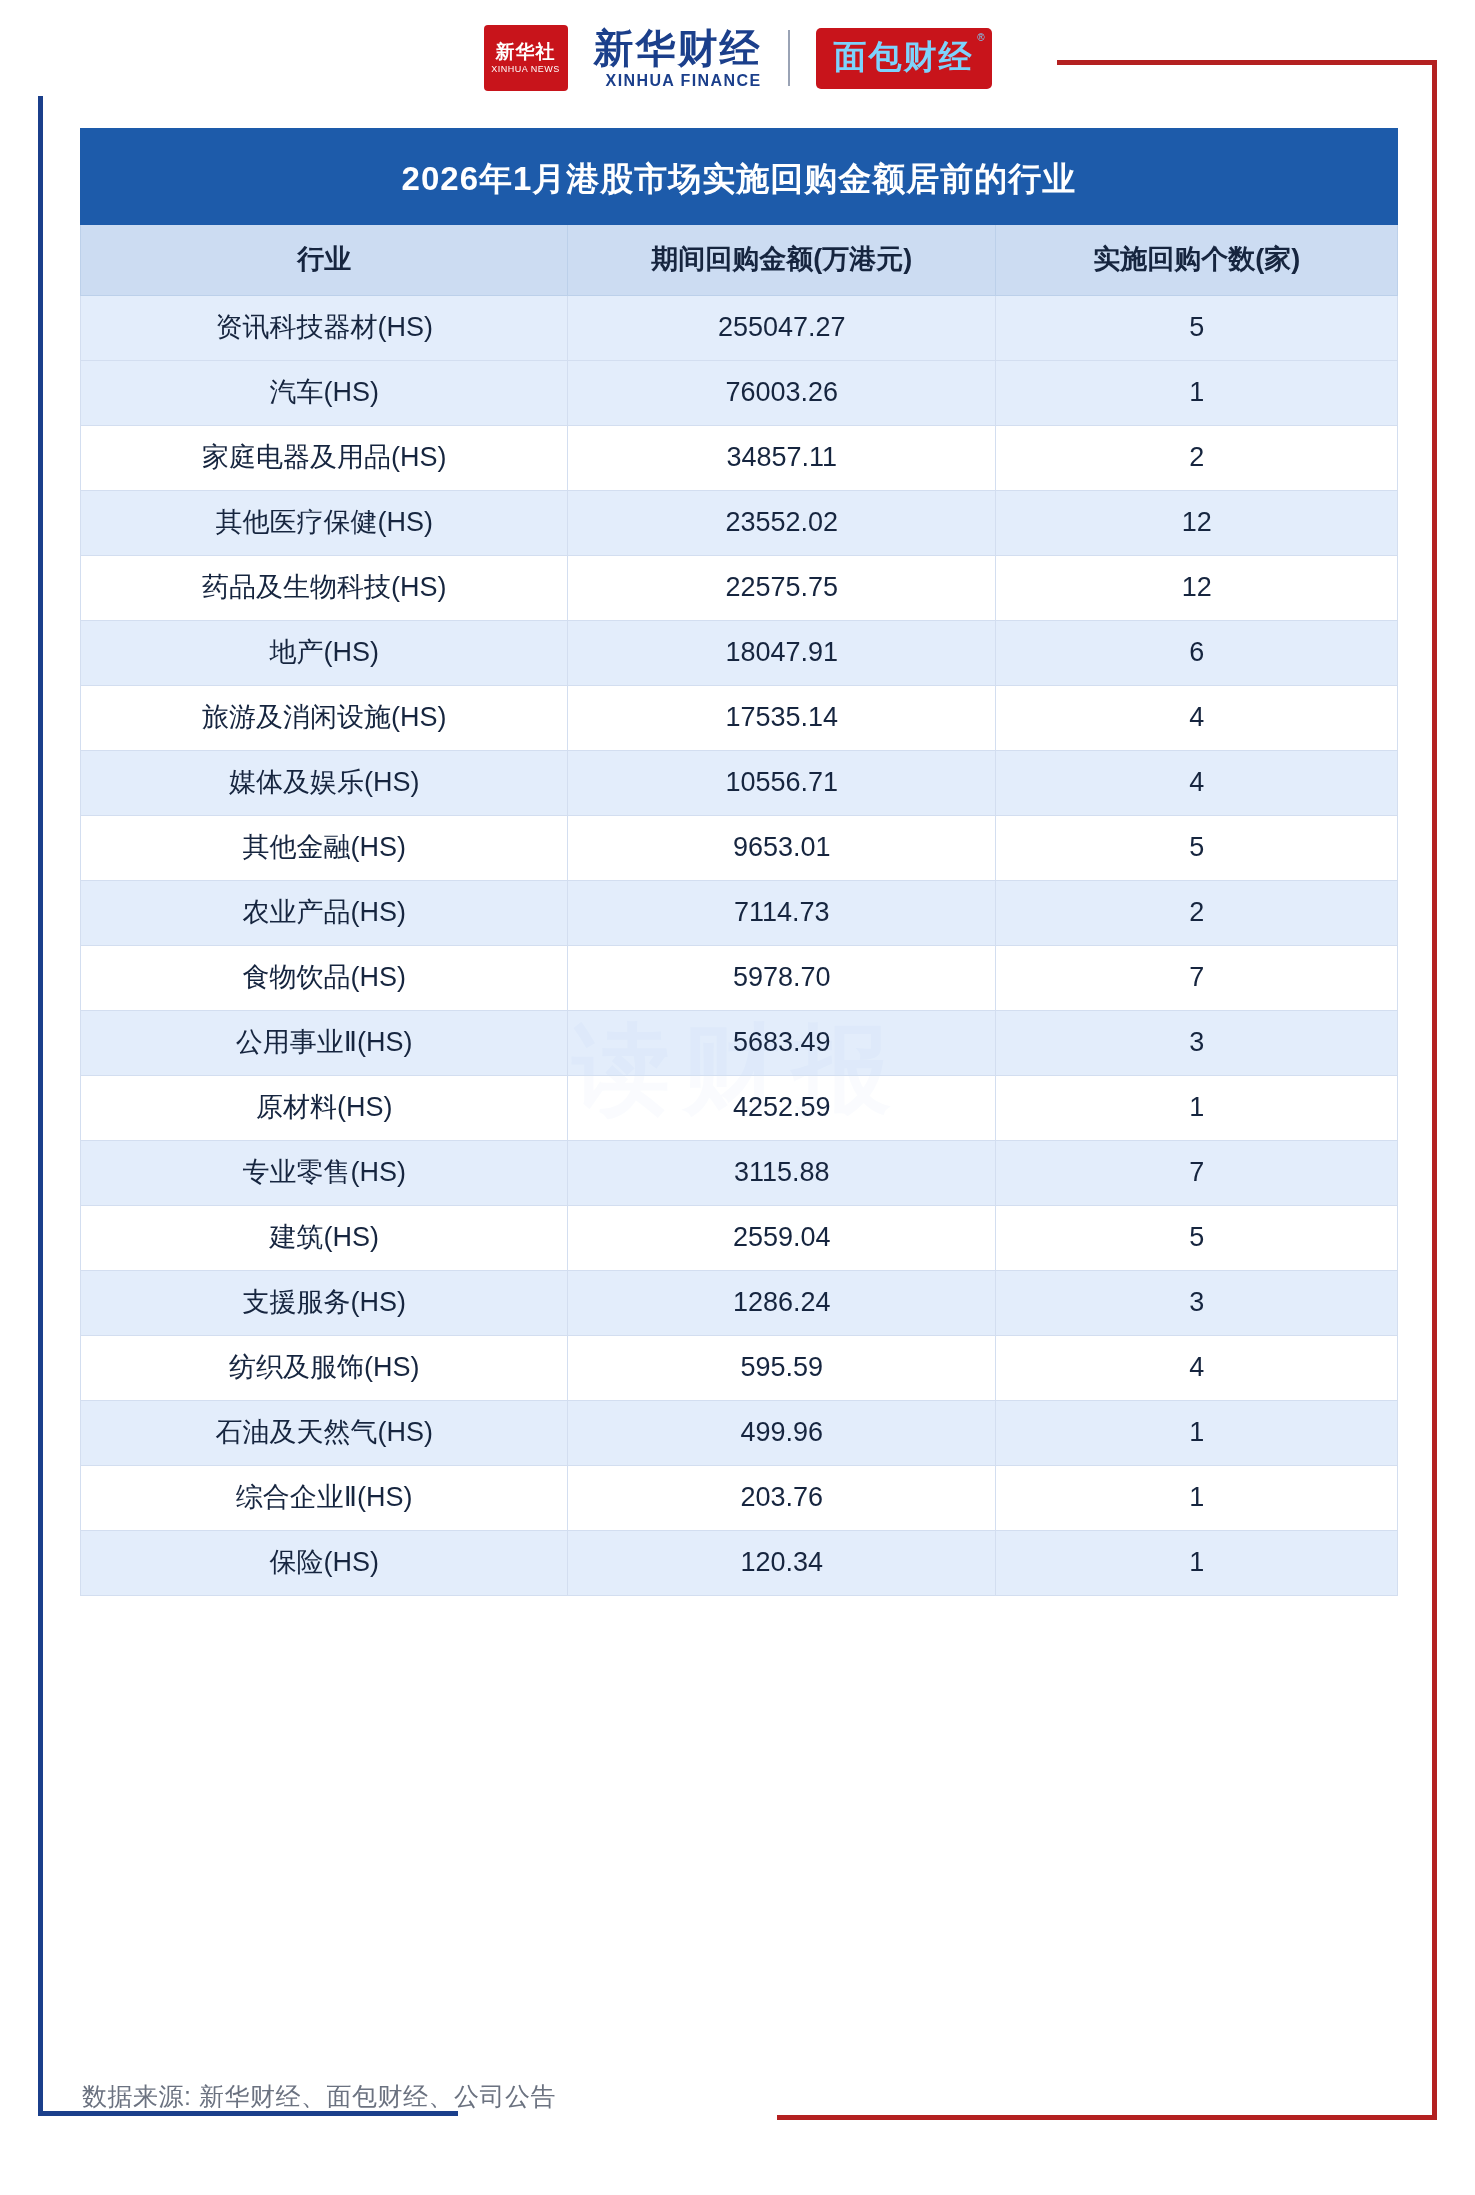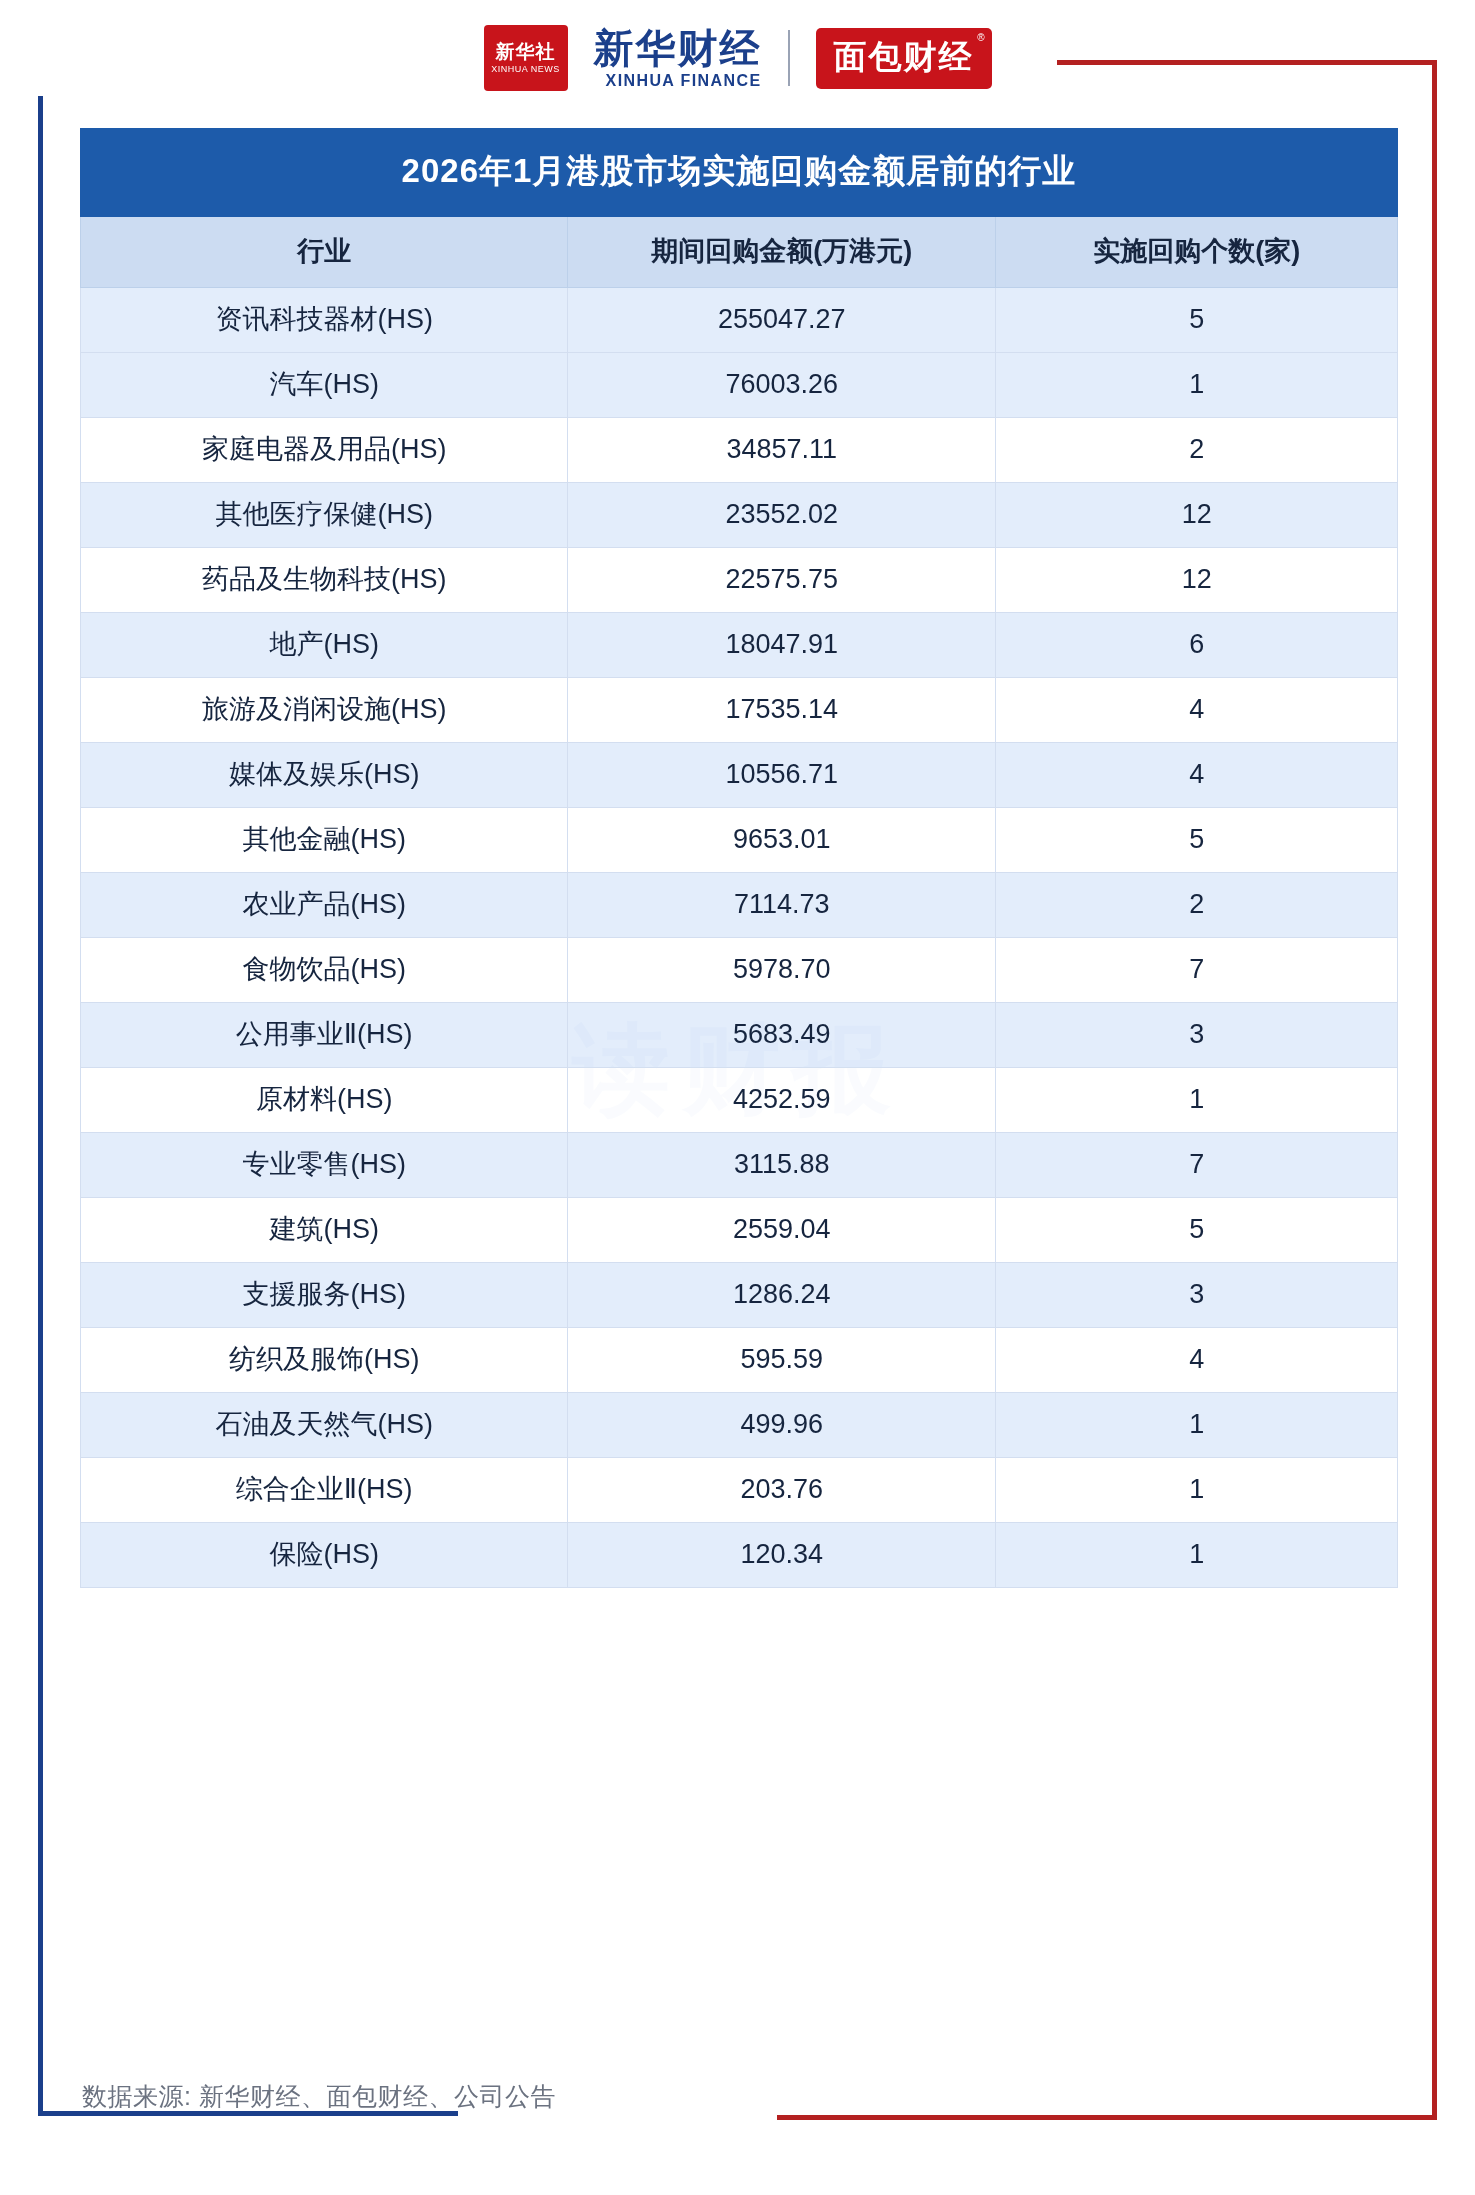--- a/index.html
+++ b/index.html
@@ -117,21 +117,21 @@
     letter-spacing: 1.4px;
     margin-top: 2px;
   }
   .logo-divider {
     width: 2px;
     height: 56px;
     background: #9aa3b5;
   }
   .logo-mianbao {
     background: #c8141b;
-    color: #ffffff;
+    color: #7dd3fc;
     font-size: 33px;
     font-weight: bold;
     letter-spacing: 2px;
     padding: 7px 18px 9px 18px;
     border-radius: 5px;
     position: relative;
   }
   .logo-mianbao .tm {
     position: absolute;
     top: 4px;
@@ -151,21 +151,21 @@
     border-collapse: collapse;
     width: 100%;
     table-layout: fixed;
   }
   .title-row td {
     background: #1d5baa;
     color: #ffffff;
     font-size: 33px;
     font-weight: bold;
     text-align: center;
-    padding: 20px 0 22px 0;
+    padding: 28px 0 22px 0;
     letter-spacing: 1px;
     border: 1px solid #1d5baa;
   }
   .head-row td {
     background: #ccdcf2;
     color: #16253f;
     font-size: 27px;
     font-weight: bold;
     text-align: center;
     padding: 16px 0 18px 0;

